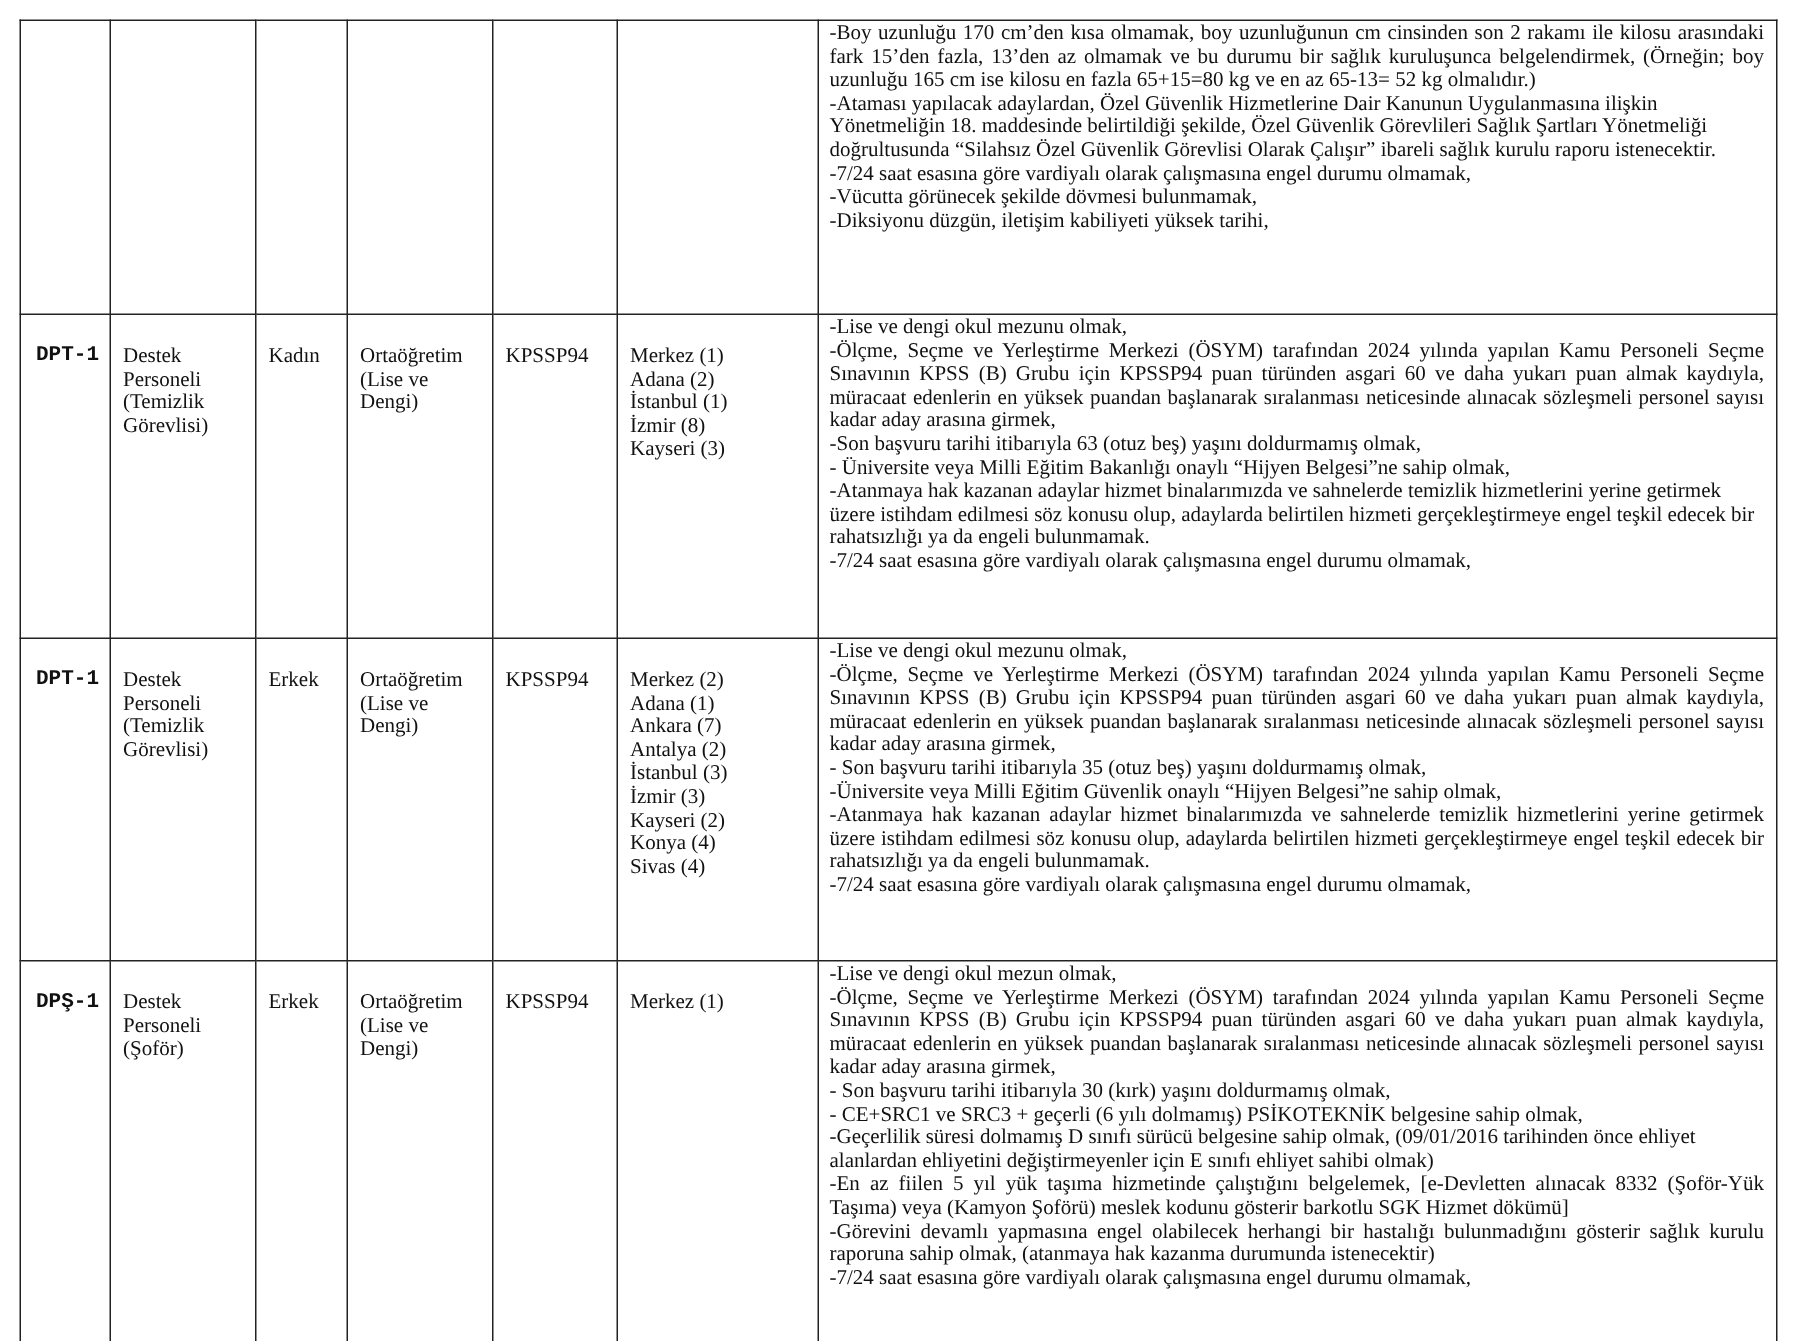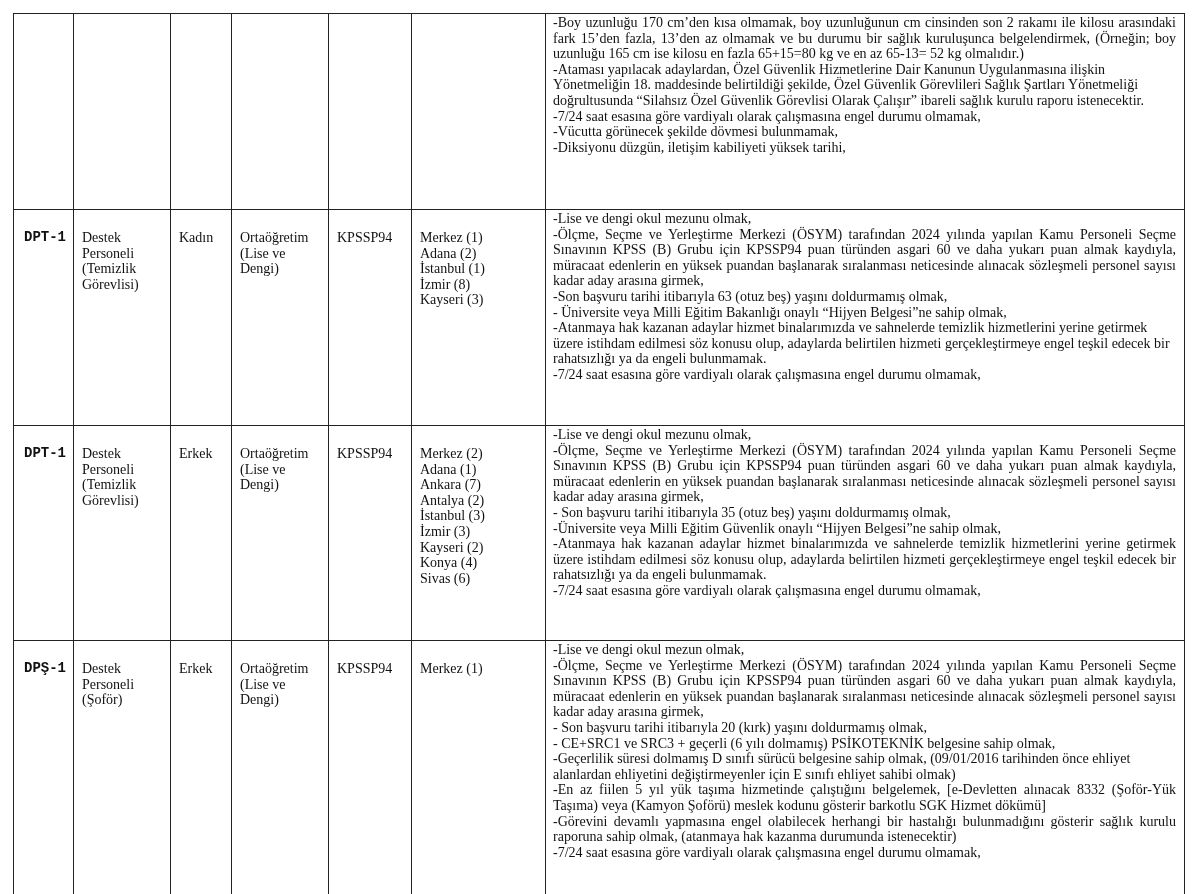--- a/index.html
+++ b/index.html
@@ -86,21 +86,21 @@
       <td class="meta">KPSSP94</td>
       <td class="meta">
         <span class="loc-line">Merkez (2)</span>
         <span class="loc-line">Adana (1)</span>
         <span class="loc-line">Ankara (7)</span>
         <span class="loc-line">Antalya (2)</span>
         <span class="loc-line">İstanbul (3)</span>
         <span class="loc-line">İzmir (3)</span>
         <span class="loc-line">Kayseri (2)</span>
         <span class="loc-line">Konya (4)</span>
-        <span class="loc-line">Sivas (6)</span>
+        <span class="loc-line">Sivas (4)</span>
       </td>
       <td class="req">
         <span class="line">-Lise ve dengi okul mezunu olmak,</span>
         <span class="line just">-Ölçme, Seçme ve Yerleştirme Merkezi (ÖSYM) tarafından 2024 yılında yapılan Kamu Personeli Seçme Sınavının KPSS (B) Grubu için KPSSP94 puan türünden asgari 60 ve daha yukarı puan almak kaydıyla, müracaat edenlerin en yüksek puandan başlanarak sıralanması neticesinde alınacak sözleşmeli personel sayısı kadar aday arasına girmek,</span>
         <span class="line">- Son başvuru tarihi itibarıyla 35 (otuz beş) yaşını doldurmamış olmak,</span>
         <span class="line">-Üniversite veya Milli Eğitim Güvenlik onaylı “Hijyen Belgesi”ne sahip olmak,</span>
         <span class="line just">-Atanmaya hak kazanan adaylar hizmet binalarımızda ve sahnelerde temizlik hizmetlerini yerine getirmek üzere istihdam edilmesi söz konusu olup, adaylarda belirtilen hizmeti gerçekleştirmeye engel teşkil edecek bir rahatsızlığı ya da engeli bulunmamak.</span>
         <span class="line">-7/24 saat esasına göre vardiyalı olarak çalışmasına engel durumu olmamak,</span>
       </td>
     </tr>
@@ -109,21 +109,21 @@
       <td class="meta">Destek Personeli (Şoför)</td>
       <td class="meta">Erkek</td>
       <td class="meta">Ortaöğretim (Lise ve Dengi)</td>
       <td class="meta">KPSSP94</td>
       <td class="meta">
         <span class="loc-line">Merkez (1)</span>
       </td>
       <td class="req">
         <span class="line">-Lise ve dengi okul mezun olmak,</span>
         <span class="line just">-Ölçme, Seçme ve Yerleştirme Merkezi (ÖSYM) tarafından 2024 yılında yapılan Kamu Personeli Seçme Sınavının KPSS (B) Grubu için KPSSP94 puan türünden asgari 60 ve daha yukarı puan almak kaydıyla, müracaat edenlerin en yüksek puandan başlanarak sıralanması neticesinde alınacak sözleşmeli personel sayısı kadar aday arasına girmek,</span>
-        <span class="line">- Son başvuru tarihi itibarıyla 20 (kırk) yaşını doldurmamış olmak,</span>
+        <span class="line">- Son başvuru tarihi itibarıyla 30 (kırk) yaşını doldurmamış olmak,</span>
         <span class="line">- CE+SRC1 ve SRC3 + geçerli (6 yılı dolmamış)  PSİKOTEKNİK belgesine sahip olmak,</span>
         <span class="line">-Geçerlilik süresi dolmamış D sınıfı sürücü belgesine sahip olmak, (09/01/2016 tarihinden önce ehliyet alanlardan ehliyetini değiştirmeyenler için E sınıfı ehliyet sahibi olmak)</span>
         <span class="line just">-En az fiilen 5 yıl yük taşıma hizmetinde çalıştığını belgelemek, [e-Devletten alınacak 8332 (Şoför-Yük Taşıma) veya (Kamyon Şoförü) meslek kodunu gösterir barkotlu SGK Hizmet dökümü]</span>
         <span class="line just">-Görevini devamlı yapmasına engel olabilecek herhangi bir hastalığı bulunmadığını gösterir sağlık kurulu raporuna sahip olmak, (atanmaya hak kazanma durumunda istenecektir)</span>
         <span class="line">-7/24 saat esasına göre vardiyalı olarak çalışmasına engel durumu olmamak,</span>
       </td>
     </tr>
   </tbody>
 </table>
 

